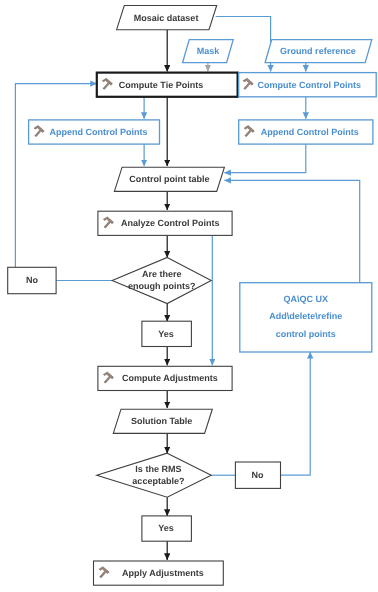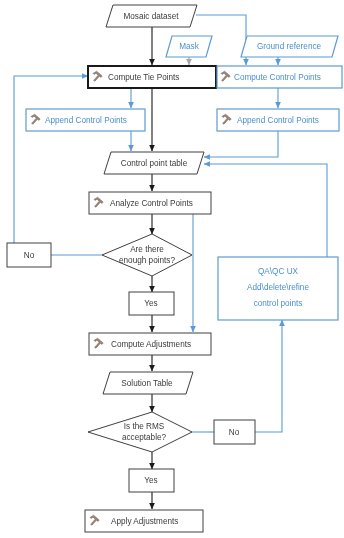--- a/index.html
+++ b/index.html
@@ -10,20 +10,21 @@
   body {
     width: 344px;
     height: 538px;
     font-family: "Liberation Sans", sans-serif;
     overflow: hidden;
   }
   #diagram-root {
     position: relative;
     width: 281px;
     height: 538px;
+    font-weight: bold;
   }
   svg.flow {
     display: block;
     width: 344px;
     height: 538px;
   }
   .node-label {
     font-family: "Liberation Sans", sans-serif;
     font-size: 8.2px;
     dominant-baseline: middle;

